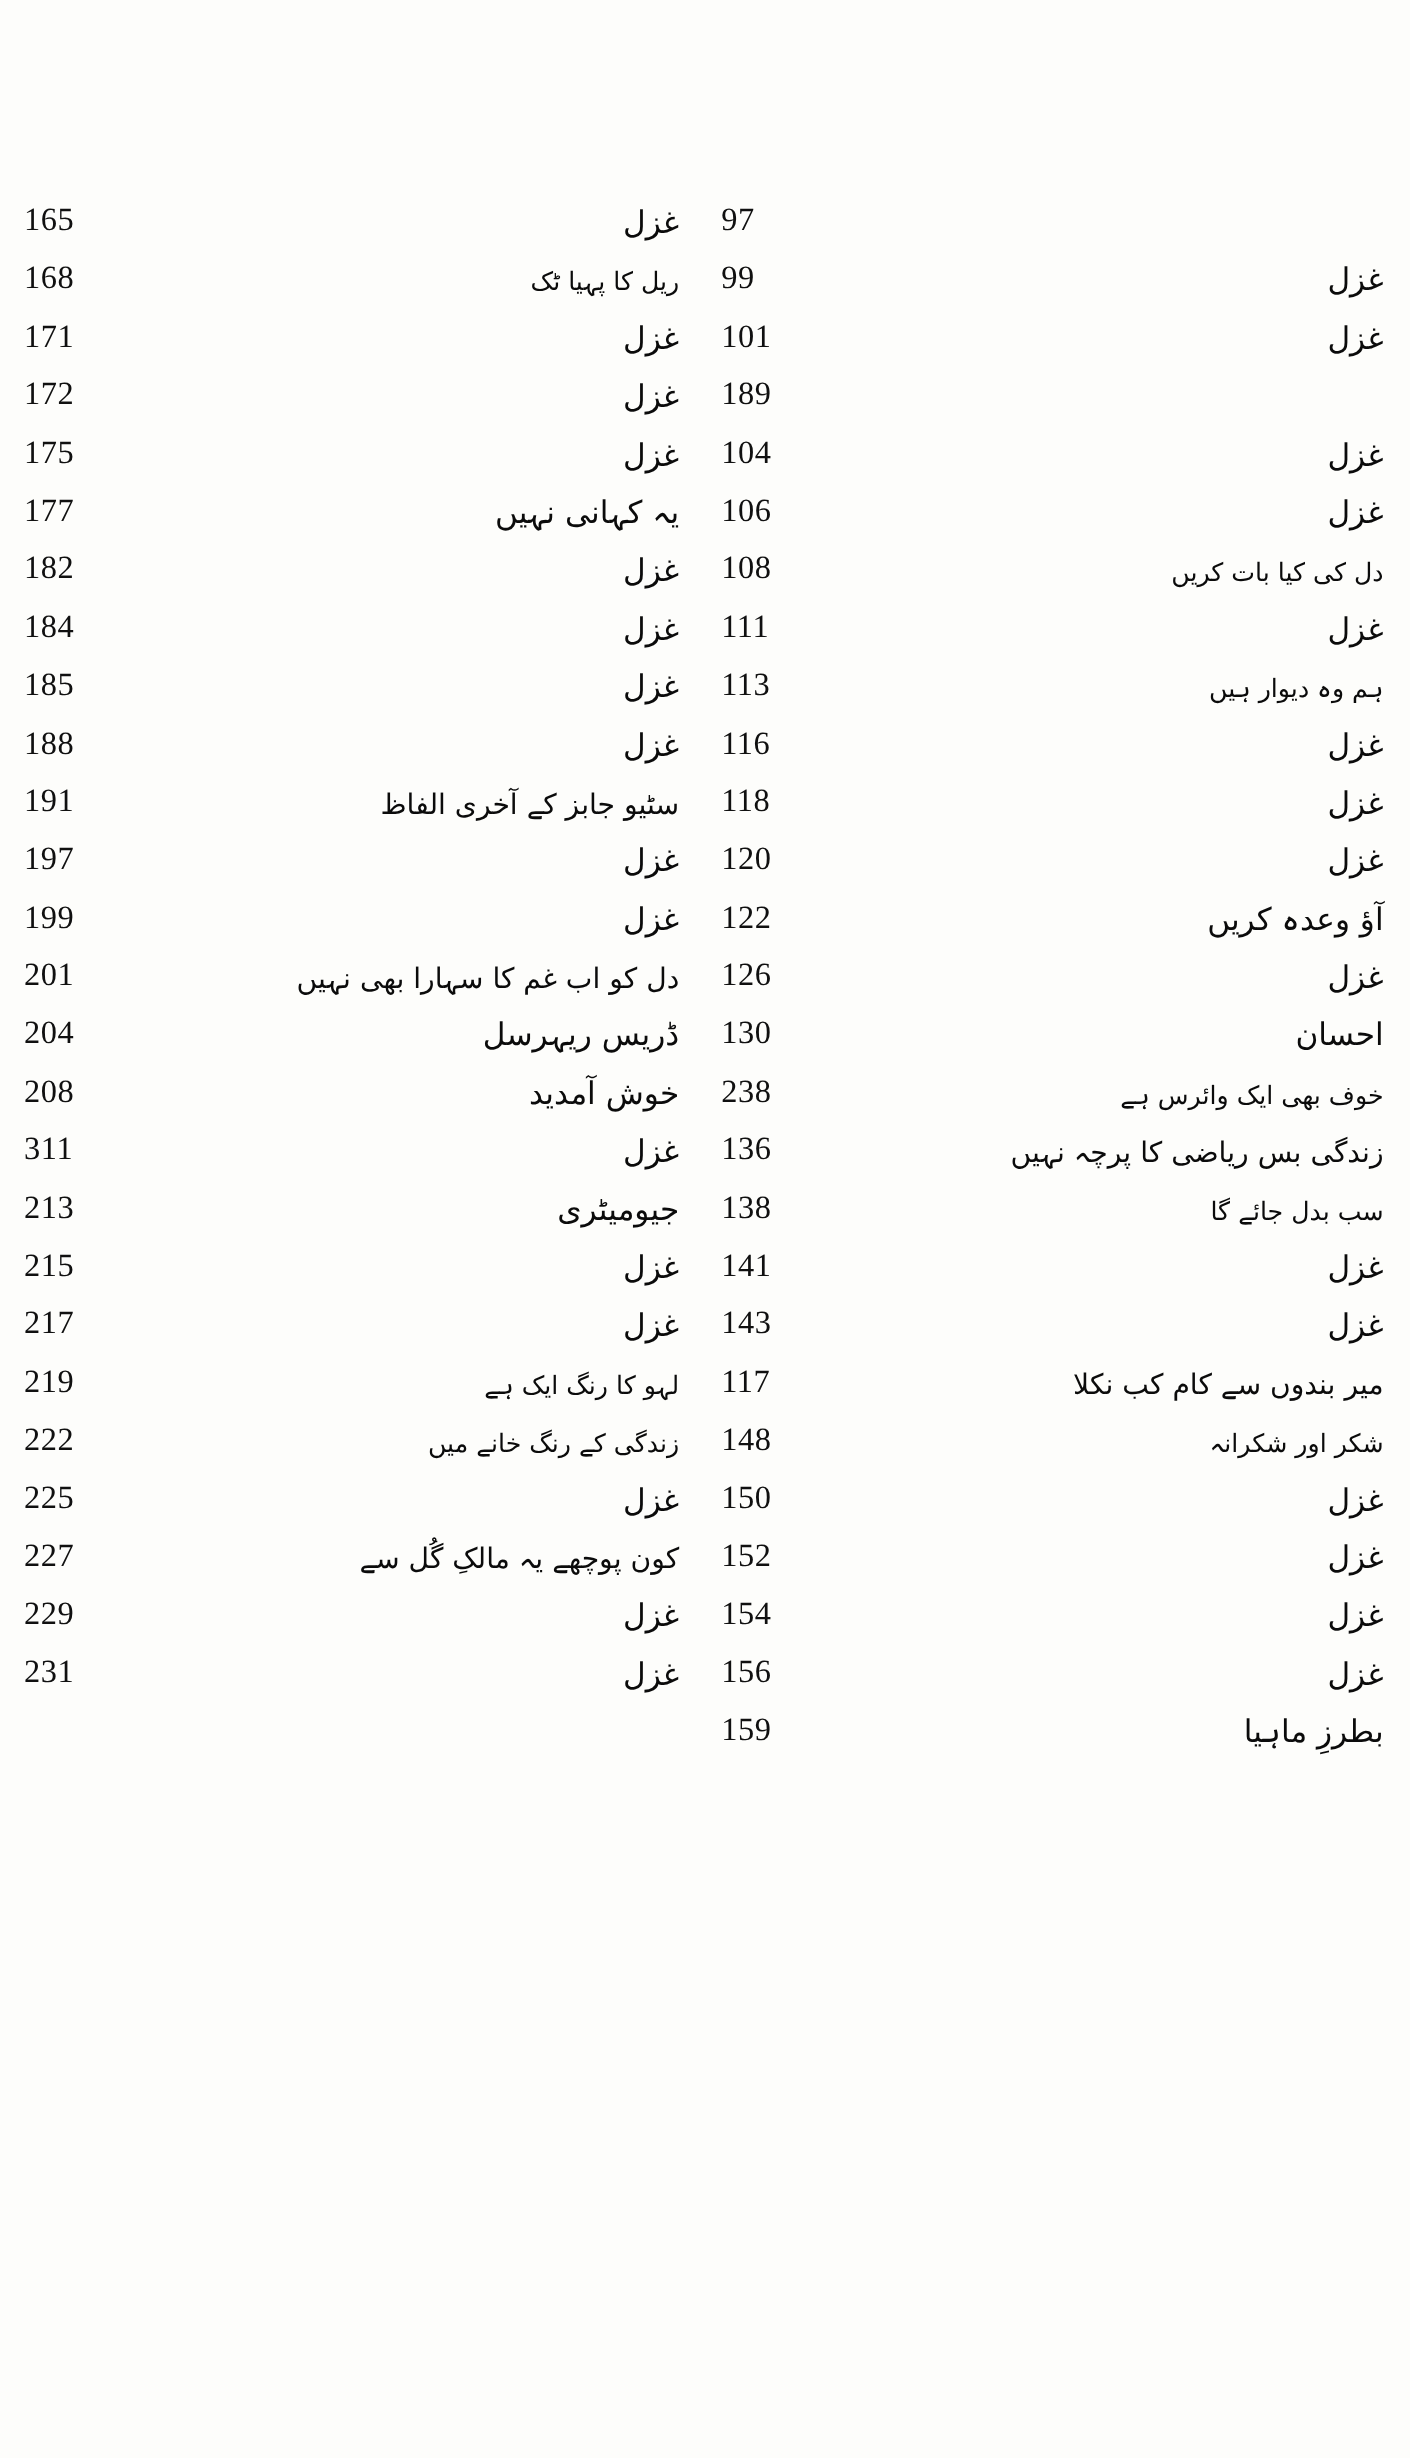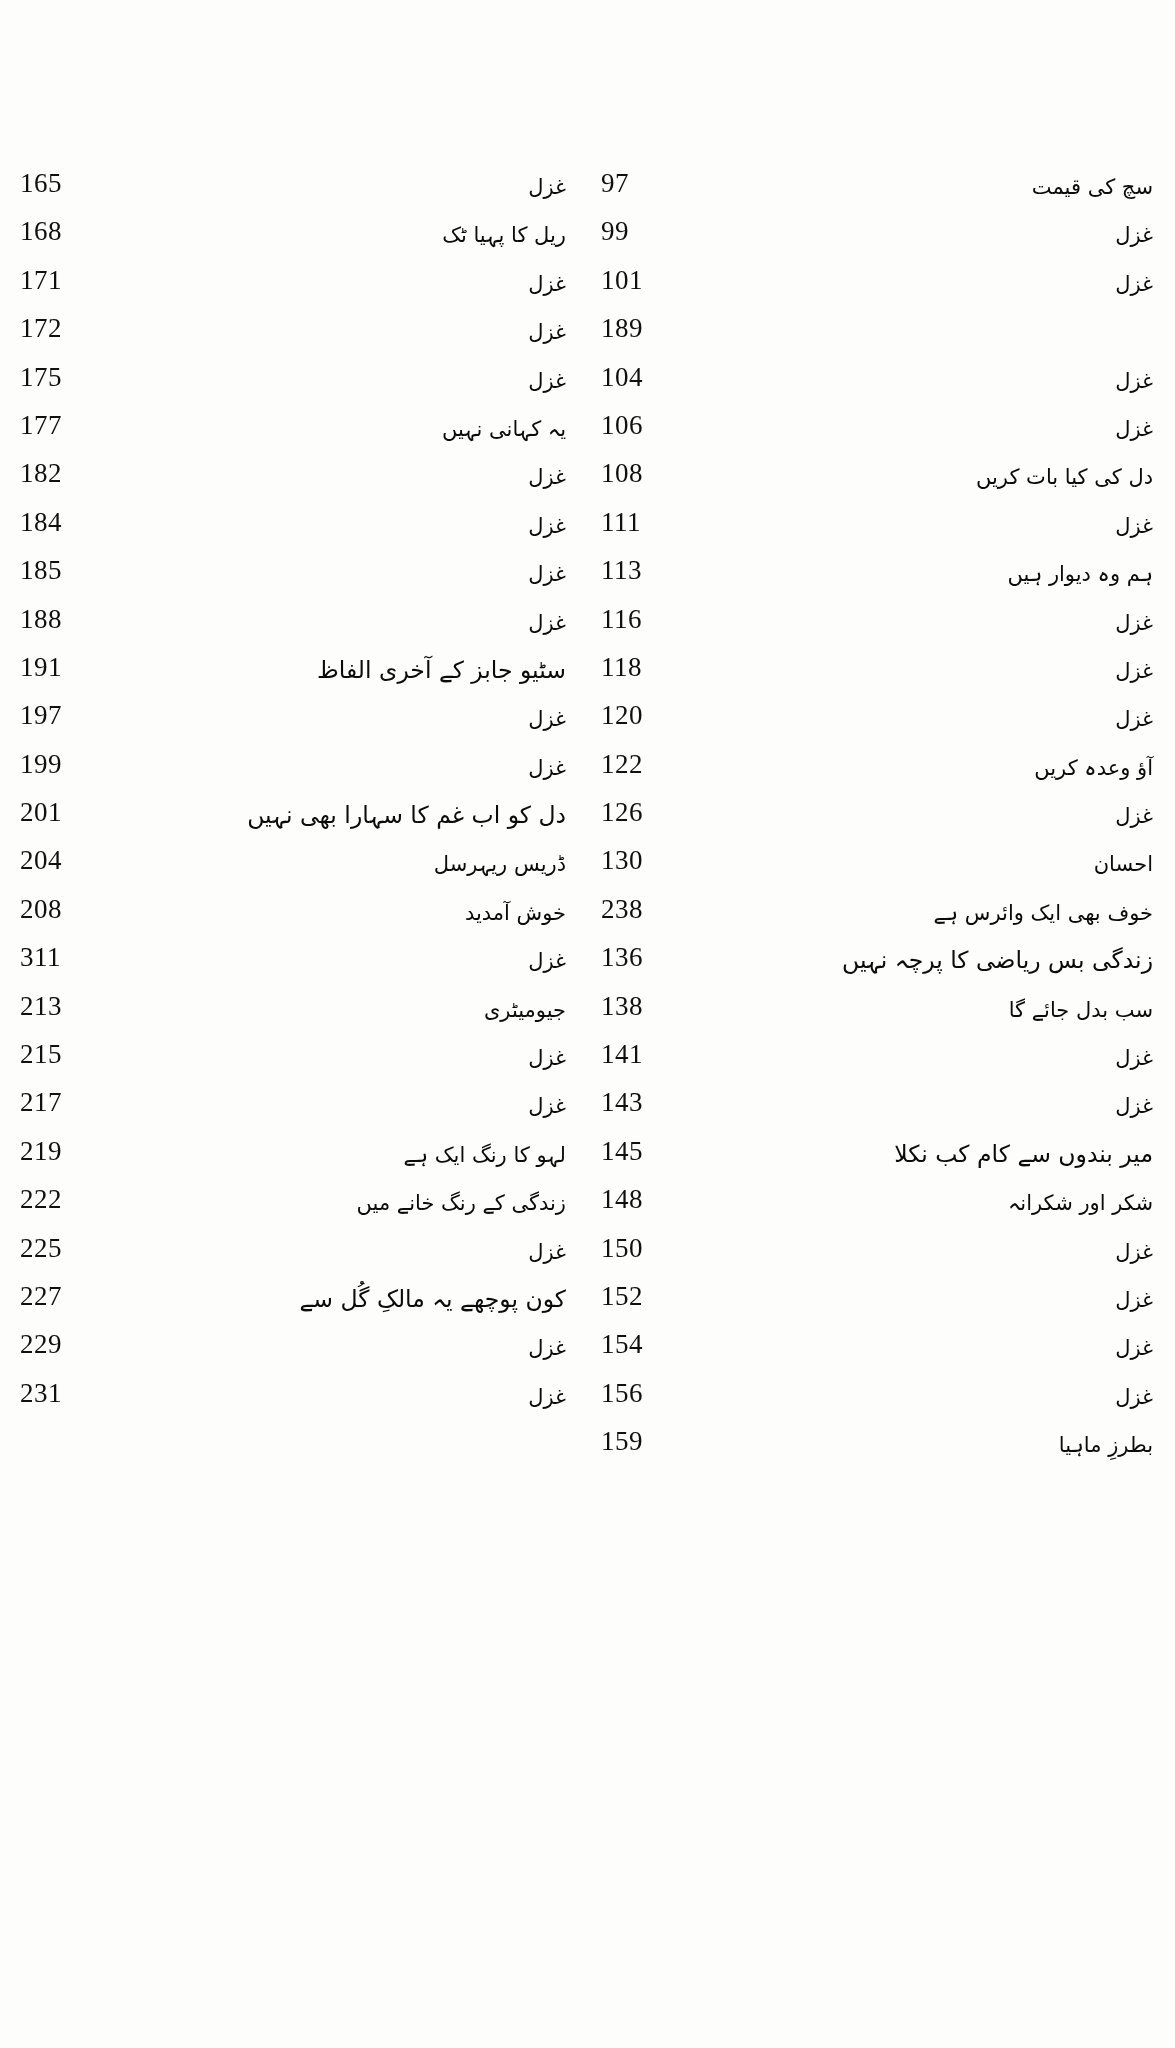--- a/index.html
+++ b/index.html
@@ -69,21 +69,21 @@
   }
   .toc-col.col-left .page-num {
     flex: 0 0 110px;
   }
   .title {
     flex: 1 1 auto;
     text-align: right;
     direction: rtl;
     unicode-bidi: isolate;
     font-family: "DejaVu Sans", "Liberation Sans", sans-serif;
-    font-size: 21px;
+    font-size: 26px;
     line-height: 1.05;
     color: #0b0b0b;
     white-space: nowrap;
     padding-right: 4px;
     transform: translateY(2px);
   }
   .title.long {
     font-size: 21px;
   }
   .title.xlong {
@@ -199,21 +199,20 @@
         </div>
         <div class="toc-row">
           <div class="page-num">231</div>
           <div class="title">غزل</div>
         </div>
       </div>
 
     <div class="toc-col col-right">
         <div class="toc-row">
           <div class="page-num">97</div>
-          <div class="title">سچ کی قیمت</div>
         </div>
         <div class="toc-row">
           <div class="page-num">99</div>
           <div class="title">غزل</div>
         </div>
         <div class="toc-row">
           <div class="page-num">101</div>
           <div class="title">غزل</div>
         </div>
         <div class="toc-row">
@@ -277,21 +276,21 @@
         </div>
         <div class="toc-row">
           <div class="page-num">141</div>
           <div class="title">غزل</div>
         </div>
         <div class="toc-row">
           <div class="page-num">143</div>
           <div class="title">غزل</div>
         </div>
         <div class="toc-row">
-          <div class="page-num">145</div>
+          <div class="page-num">117</div>
           <div class="title xlong">میر بندوں سے کام کب نکلا</div>
         </div>
         <div class="toc-row">
           <div class="page-num">148</div>
           <div class="title long">شکر اور شکرانہ</div>
         </div>
         <div class="toc-row">
           <div class="page-num">150</div>
           <div class="title">غزل</div>
         </div>

